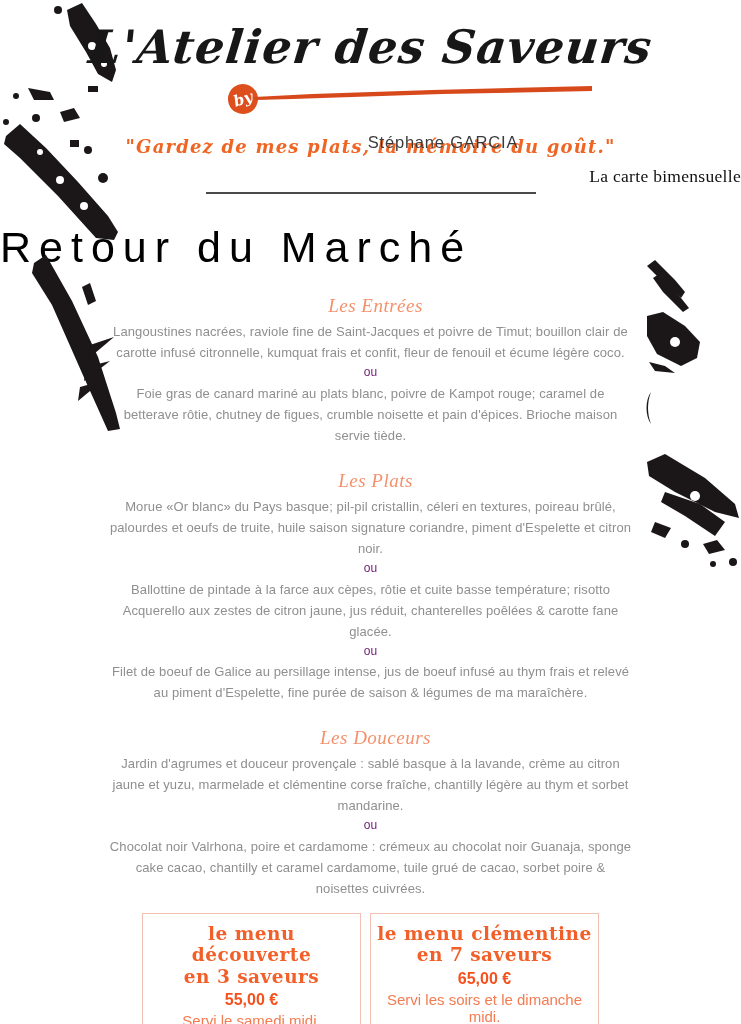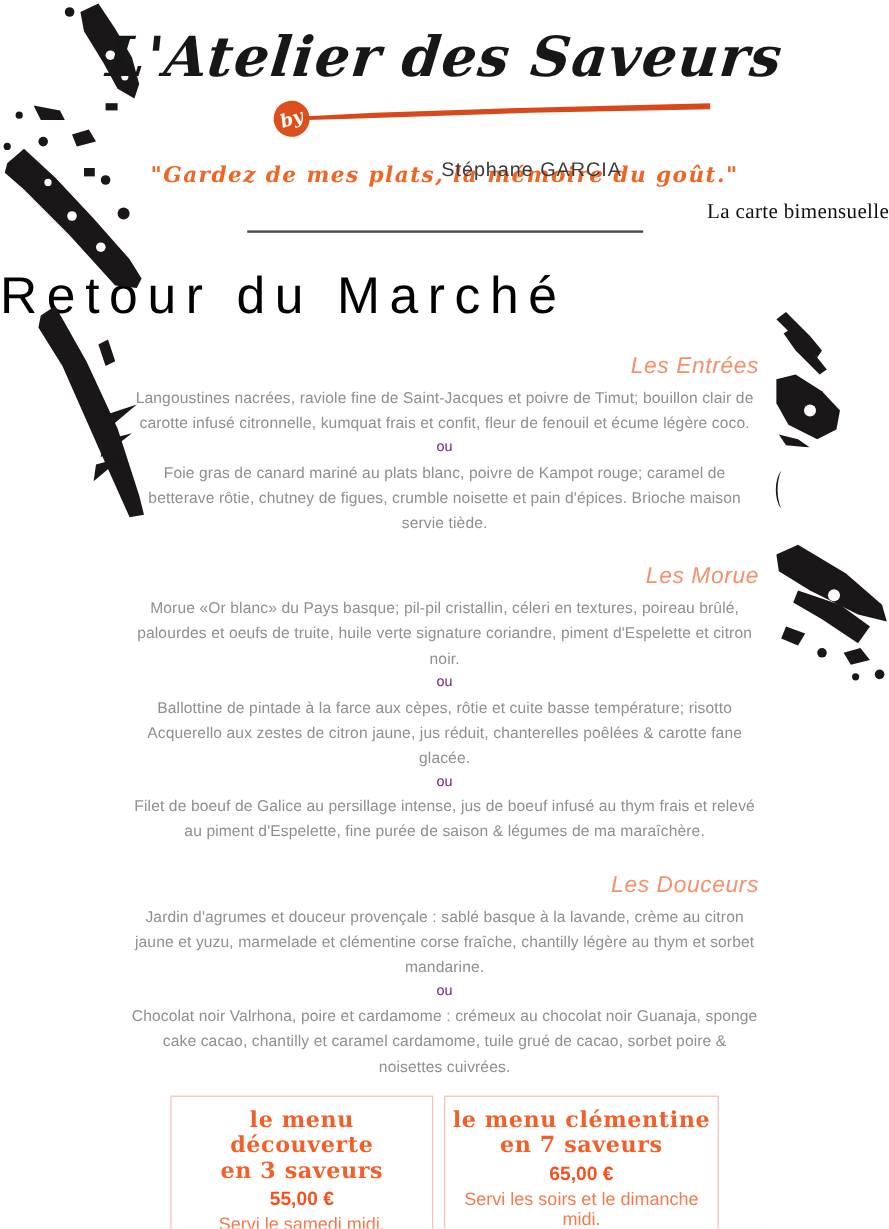--- a/index.html
+++ b/index.html
@@ -59,23 +59,23 @@
   .subtitle-underline{width:330px;margin:5px auto 0;border-top:2px solid #4a4a4a;}
   
   .main-title{
     margin:30px 0 0;text-align:left;font-weight:400;
     font-size:43px;line-height:1.1;letter-spacing:8px;
     color:#000000;
   }
   
   .menu-sections{width:524px;margin:0 auto;text-align:center;}
   .section-heading{
-    margin:24px 0 4px;padding-left:10px;text-align:right;
+    margin:24px 0 4px;padding-left:10px;text-align:center;
     font-size:19px;line-height:1.15;font-weight:400;font-style:italic;
-    color:#f4916c;letter-spacing:0.5px;
+    color:#f4916c;letter-spacing:0.5px;font-family:Liberation Serif, serif;
   }
   .dish{margin:2px 0;font-size:13px;line-height:1.62;color:#8f8f8f;letter-spacing:0.1px;}
   .ou{margin:1px 0;font-size:12px;line-height:1.3;color:#701a75;}
   
   .menus{margin-top:14px;display:flex;justify-content:center;gap:9px;}
   .menu-box{
     background:#fff;border:1px solid #f3c0b4;
     box-sizing:border-box;padding:9px 4px 9px;text-align:center;
   }
   .menu-box.left{width:219px;}
@@ -161,22 +161,22 @@
   <div class="menu-sections">
 
     <div class="section">
       <h2 class="section-heading">Les Entrées</h2>
       <p class="dish">Langoustines nacrées, raviole fine de Saint-Jacques et poivre de Timut; bouillon clair de carotte infusé citronnelle, kumquat frais et confit, fleur de fenouil et écume légère coco.</p>
       <div class="ou">ou</div>
       <p class="dish">Foie gras de canard mariné au plats blanc, poivre de Kampot rouge; caramel de betterave rôtie, chutney de figues, crumble noisette et pain d'épices. Brioche maison servie tiède.</p>
     </div>
 
     <div class="section">
-      <h2 class="section-heading">Les Morue</h2>
-      <p class="dish">Morue «Or blanc» du Pays basque; pil-pil cristallin, céleri en textures, poireau brûlé, palourdes et oeufs de truite, huile verte signature coriandre, piment d'Espelette et citron noir.</p>
+      <h2 class="section-heading">Les Plats</h2>
+      <p class="dish">Morue «Or blanc» du Pays basque; pil-pil cristallin, céleri en textures, poireau brûlé, palourdes et oeufs de truite, huile saison signature coriandre, piment d'Espelette et citron noir.</p>
       <div class="ou">ou</div>
       <p class="dish">Ballottine de pintade à la farce aux cèpes, rôtie et cuite basse température; risotto Acquerello aux zestes de citron jaune, jus réduit, chanterelles poêlées &amp; carotte fane glacée.</p>
       <div class="ou">ou</div>
       <p class="dish">Filet de boeuf de Galice au persillage intense, jus de boeuf infusé au thym frais et relevé au piment d'Espelette, fine purée de saison &amp; légumes de ma maraîchère.</p>
     </div>
 
     <div class="section">
       <h2 class="section-heading">Les Douceurs</h2>
       <p class="dish">Jardin d'agrumes et douceur provençale : sablé basque à la lavande, crème au citron jaune et yuzu, marmelade et clémentine corse fraîche, chantilly légère au thym et sorbet mandarine.</p>
       <div class="ou">ou</div>

